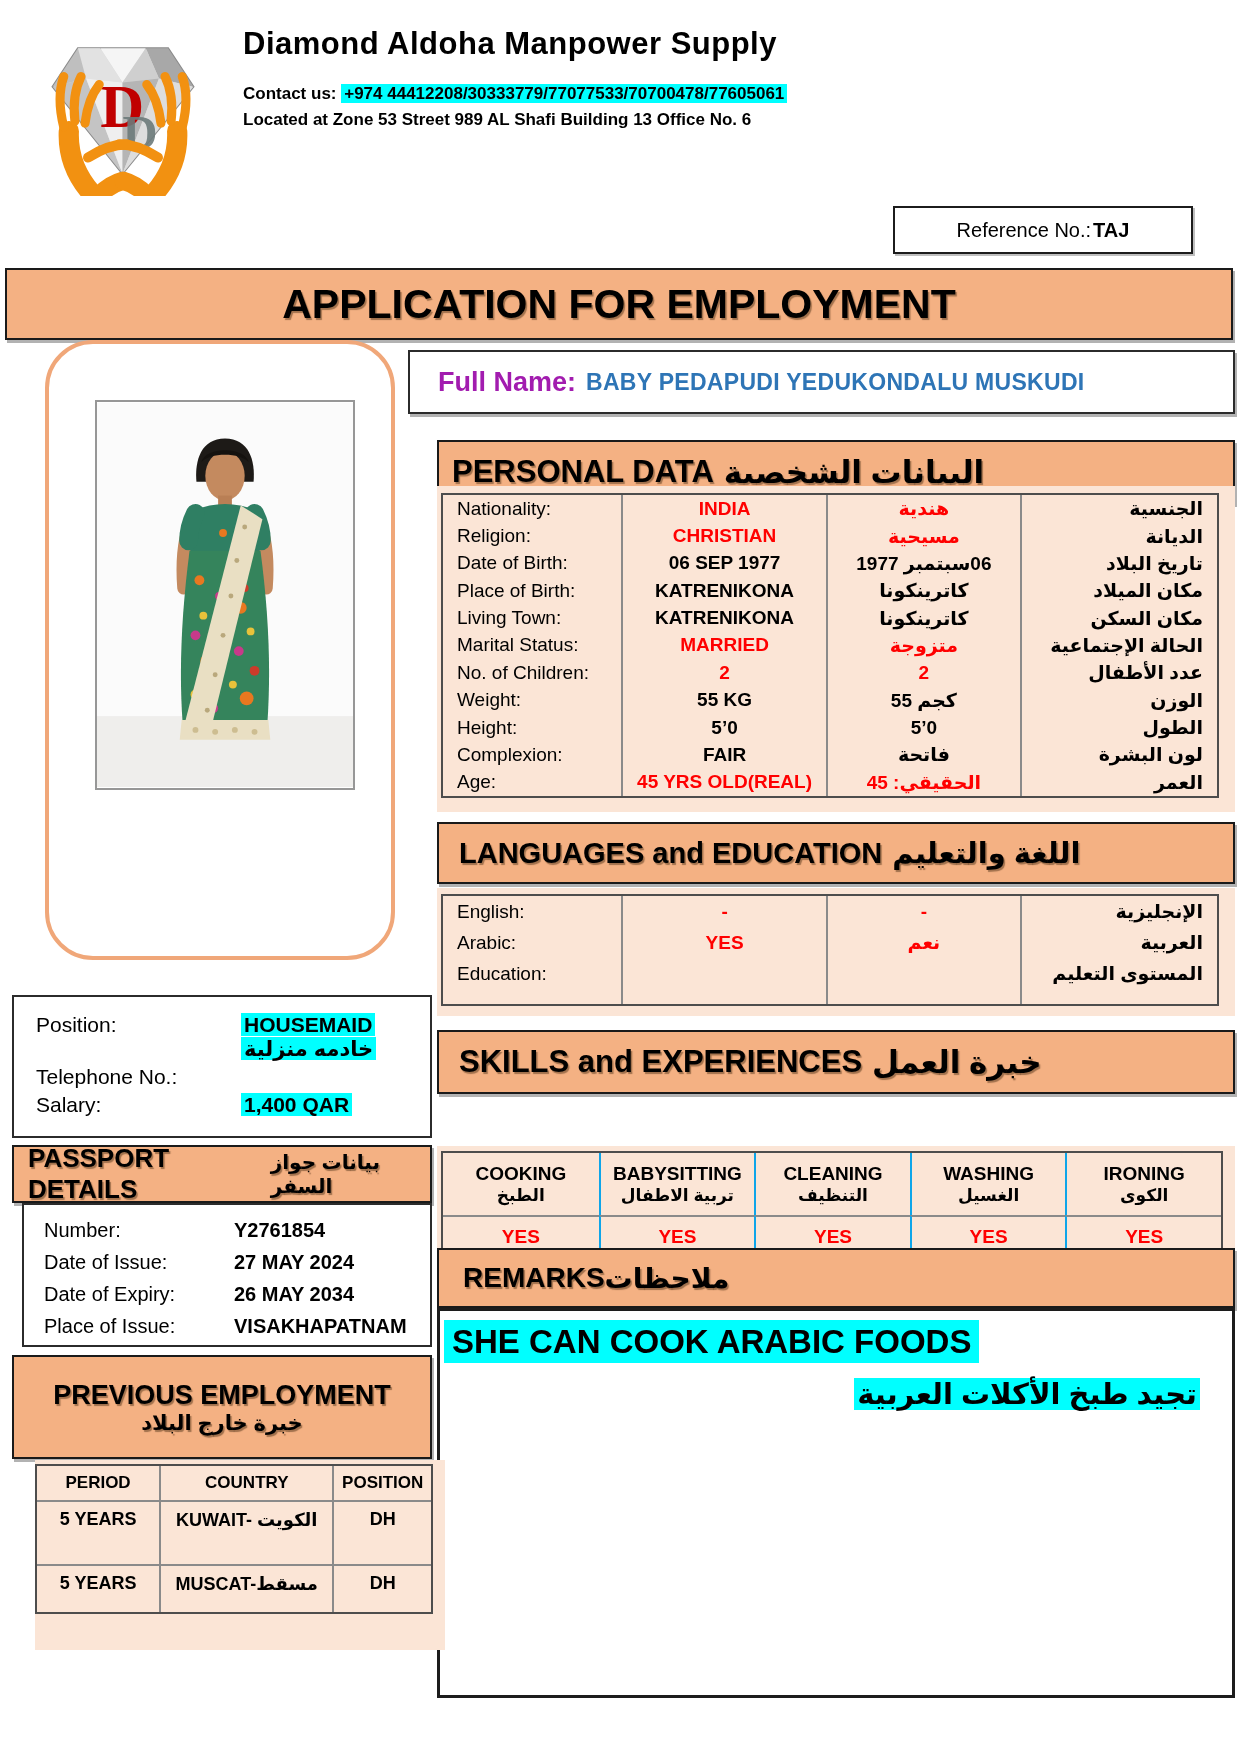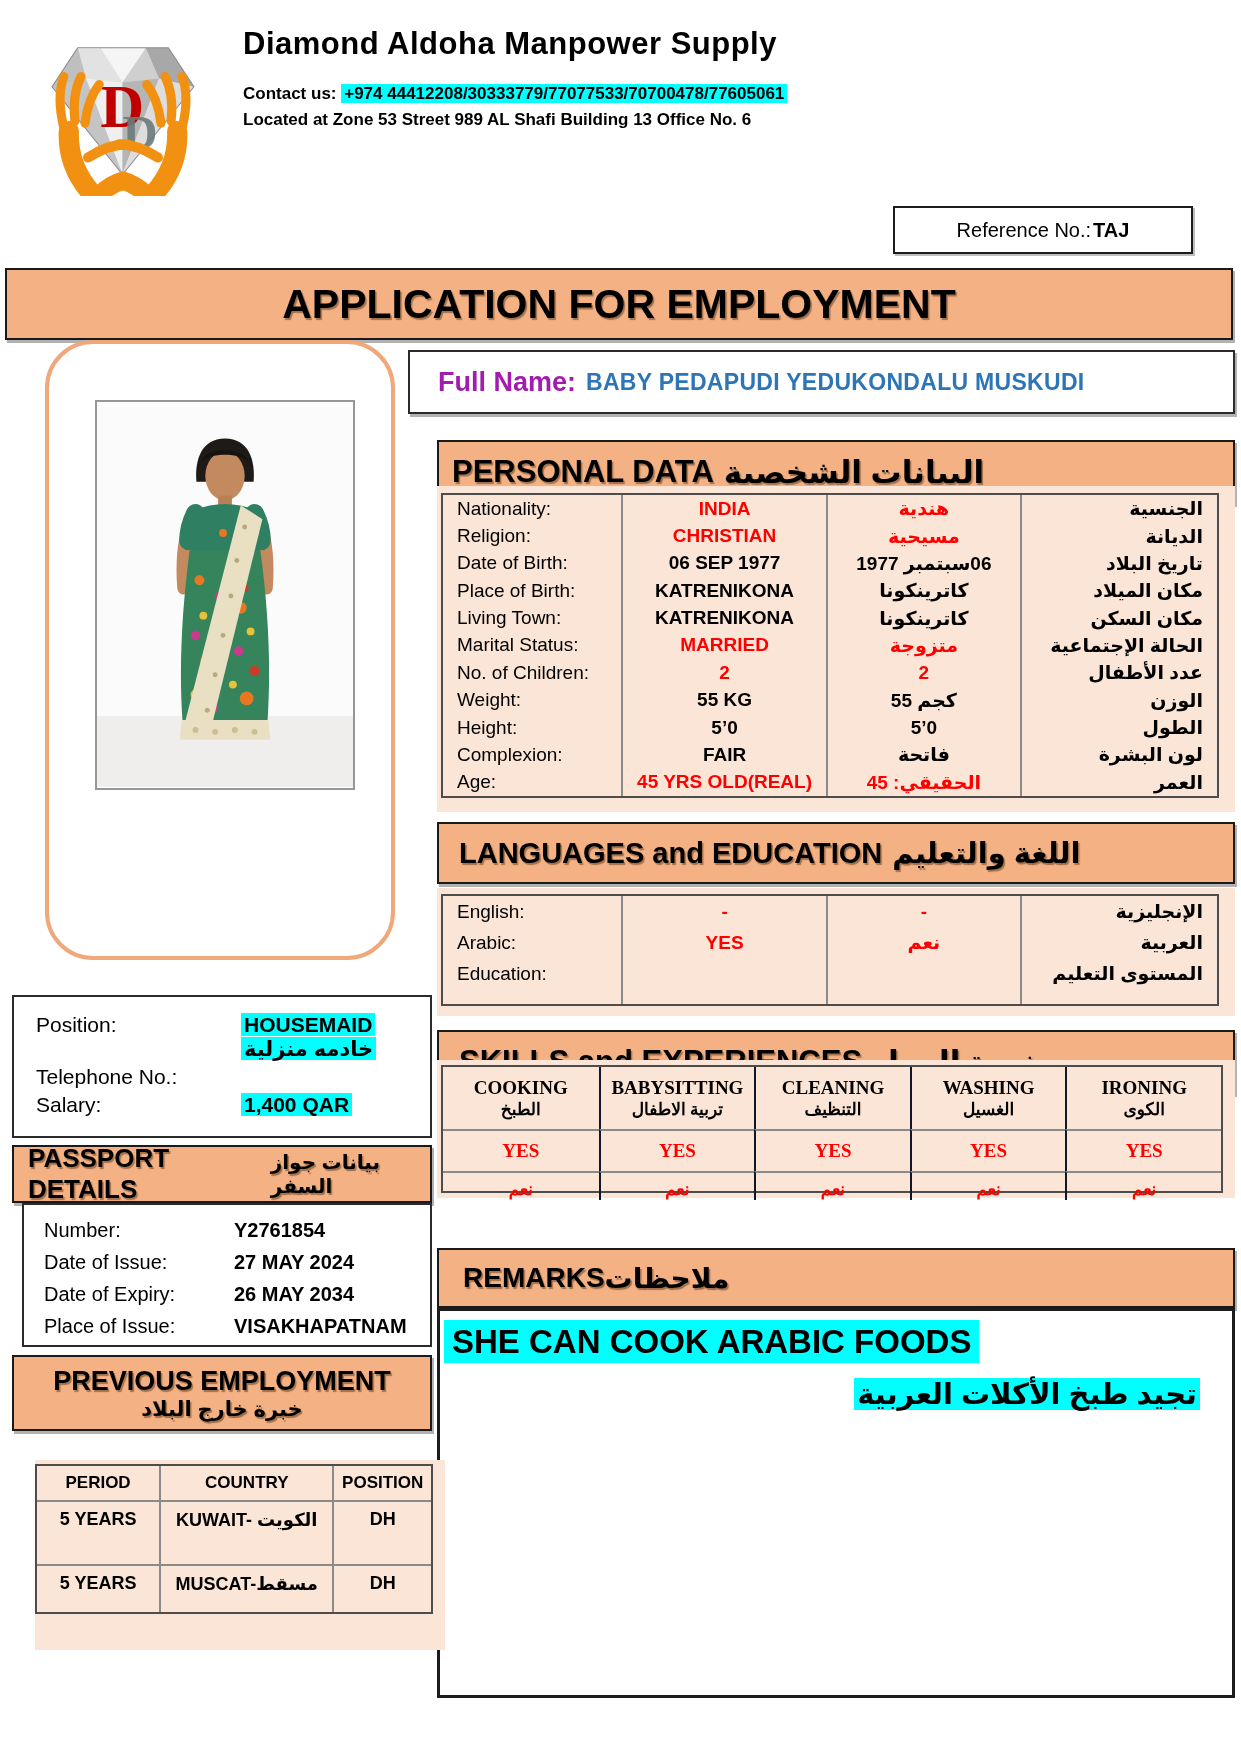--- a/index.html
+++ b/index.html
@@ -36,21 +36,21 @@
   .pt .l{padding-left:14px;font-size:19px;}
   .pt .v{justify-content:center;font-weight:bold;font-size:19px;}
   .pt .va{justify-content:center;font-weight:bold;font-size:19px;}
   .pt .la{justify-content:flex-end;padding-right:14px;font-weight:bold;font-size:19px;}
   .pt .v,.pt .va,.pt .la{border-left:2px solid #8a8a8a;}
   .red{color:#FF0000;}
   .rtl{direction:rtl;}
 
   
   .st{grid-template-columns:repeat(5,1fr);grid-template-rows:62px 42px 1fr;}
-  .st .cell{justify-content:center;border-left:2px solid #0f172a;border-top:2px solid #8a8a8a;}
+  .st .cell{justify-content:center;border-left:2px solid #0ea5e9;border-top:2px solid #8a8a8a;}
   .st .cell:nth-child(5n+1){border-left:none;}
   .st .cell:nth-child(-n+5){border-top:none;}
   .st .sh{flex-direction:column;font-weight:bold;font-size:19px;line-height:1.25;}
   .st .sh .shar{font-size:17px;}
   .st .sy{font-weight:bold;font-size:19px;color:#FF0000;}
   .st .sa{font-weight:bold;font-size:17px;color:#FF0000;align-items:flex-start;padding-top:6px;}
 
   
   .et{grid-template-columns:31% 44% 25%;grid-template-rows:34px 64px 1fr;}
   .et .cell{justify-content:center;font-weight:bold;border-left:2px solid #8a8a8a;border-top:2px solid #8a8a8a;}
@@ -310,21 +310,21 @@
     <div class="kv">
       <span>Salary:</span>
       <span class="val"><mark class="hl">1,400 QAR</mark></span>
     </div>
   </div>
 
   <div class="abs banner" style="left:437px;top:1030px;width:798px;height:64px;font-size:31px;padding-left:20px;">
     <span>SKILLS and EXPERIENCES</span>
     <span class="ar">خبرة العمل</span>
   </div>
-  <div class="abs panel" style="left:437px;top:1060px;width:798px;height:138px;font-family:Liberation Serif, serif;">
+  <div class="abs panel" style="left:437px;top:1146px;width:798px;height:138px;">
     <div class="itable st" style="left:4px;top:5px;right:12px;bottom:5px;">
       <div class="cell sh">
           <span>COOKING</span>
           <span class="shar">الطبخ</span>
         </div>
       <div class="cell sh">
           <span>BABYSITTING</span>
           <span class="shar">تربية الاطفال</span>
         </div>
       <div class="cell sh">
@@ -379,21 +379,21 @@
 
   <div class="abs banner" style="left:437px;top:1248px;width:798px;height:60px;font-size:28px;padding-left:24px;">
     <span>REMARKS</span>
       <span>ملاحظات</span>
   </div>
   <div class="abs remarks-body" style="left:437px;top:1308px;width:798px;height:390px;">
     <div class="rem1"><mark class="hl">SHE CAN COOK ARABIC FOODS</mark></div>
     <div class="rem2wrap"><mark class="hl" style="font-size:29px;">تجيد طبخ الأكلات العربية</mark></div>
   </div>
 
-  <div class="abs banner" style="left:12px;top:1355px;width:420px;height:76px;flex-direction:column;justify-content:center;">
+  <div class="abs banner" style="left:12px;top:1355px;width:420px;height:104px;flex-direction:column;justify-content:center;">
     <span style="font-size:27px;">PREVIOUS EMPLOYMENT</span>
     <span style="font-size:21px;">خبرة خارج البلاد</span>
   </div>
   <div class="abs panel" style="left:35px;top:1460px;width:410px;height:190px;">
     <div class="itable et" style="left:0;top:4px;right:12px;height:150px;">
       <div class="cell eh">PERIOD</div>
       <div class="cell eh">COUNTRY</div>
       <div class="cell eh">POSITION</div>
 
       <div class="cell d">5 YEARS</div>

